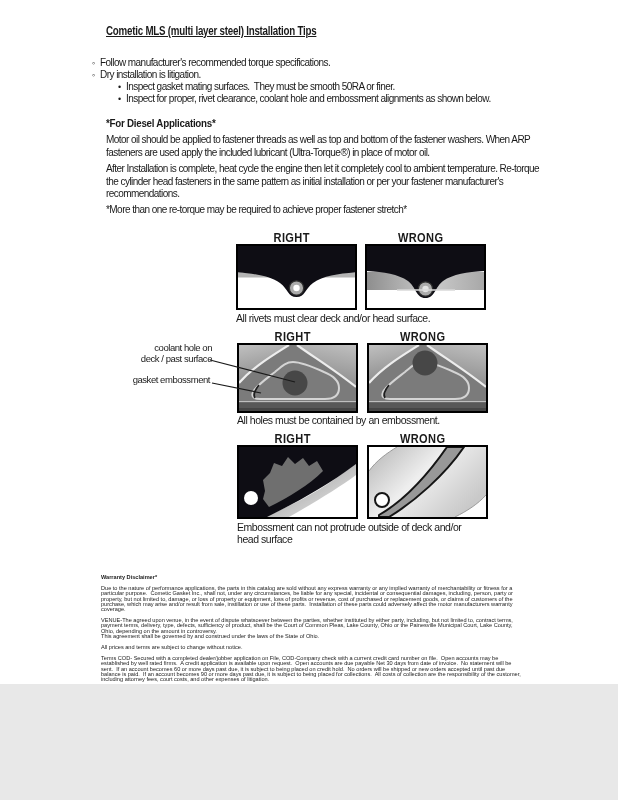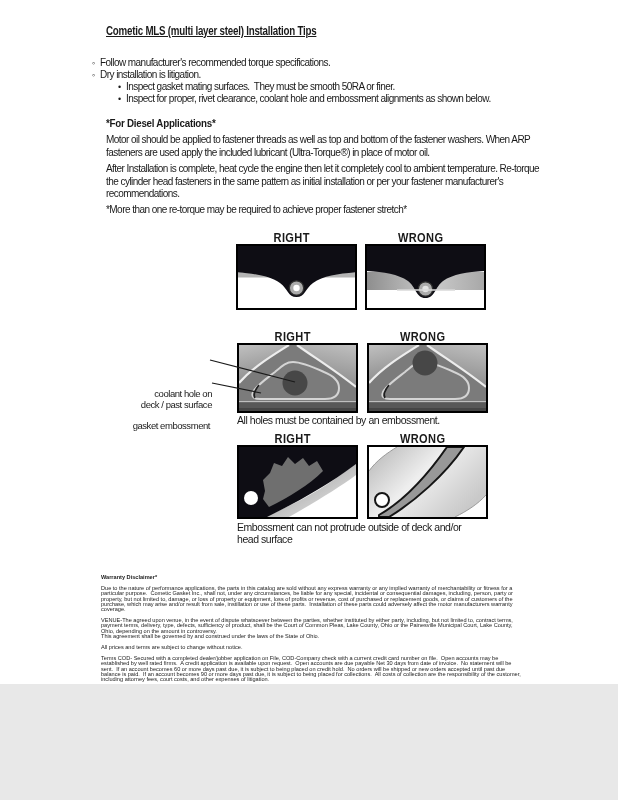--- a/index.html
+++ b/index.html
@@ -23,21 +23,21 @@
   }
   .para{left:106px;font-size:10px;letter-spacing:-0.55px;line-height:12.7px;width:436px;white-space:pre-wrap;}
   .p1{top:134px;} .p2{top:163px;} .note{top:204px;}
   .dlabel{
     font-size:12px;font-weight:bold;letter-spacing:0.4px;text-align:center;width:121px;
     transform:scaleX(0.92);transform-origin:0 0;
   }
   .panel{border:2px solid #000;background:#fff;line-height:0;}
   .panel svg{display:block;}
   .caption{font-size:10.5px;letter-spacing:-0.45px;white-space:pre-wrap;}
-  .ann{text-align:right;font-size:9.5px;letter-spacing:-0.45px;line-height:10.5px;margin-top:46px;}
+  .ann{text-align:right;font-size:9.5px;letter-spacing:-0.45px;line-height:10.5px;}
   .legal{left:101px;top:575px;width:422px;font-size:5.6px;line-height:5.2px;color:#222;}
   .legal .lp{margin:0 0 6px 0;white-space:pre-wrap;}
   .legal .lh{font-weight:bold;margin:0 0 6px 0;}
   .footer-code{left:388px;top:761px;font-size:11px;letter-spacing:0.2px;color:#2a2a2a;}
 </style>
 </head>
 <body>
 
 <div class="page">
 
@@ -76,20 +76,21 @@
         </linearGradient>
       </defs>
       <rect x="0" y="26" width="117" height="18" fill="url(#g1b)"></rect>
       <rect x="0" y="44" width="117" height="18" fill="#ffffff"></rect>
       <path d="M0,0 H117 V25 C100,26 86,28 76,35 C68,41 68,52 58.5,52 C49,52 49,41 41,35 C31,28 17,26 0,25 Z" fill="#0e0d14"></path>
       <circle cx="58.5" cy="43" r="7.2" fill="#ababab" stroke="#2e2e2e" stroke-width="1.3"></circle>
       <circle cx="58.5" cy="43" r="3.2" fill="#e3e3e3"></circle>
       <line x1="30" y1="44" x2="88" y2="44" stroke="#d8d8d8" stroke-width="1.4"></line>
     </svg>
   </div>
+  <div class="abs caption" style="left:236px;top:312px;">All rivets must clear deck and/or head surface.</div>
 
   <div class="abs dlabel" style="left:237px;top:330px;">RIGHT</div>
   <div class="abs dlabel" style="left:367px;top:330px;">WRONG</div>
 
   <div class="abs ann" style="left:112px;top:343px;width:100px;">
     <div>coolant hole on</div>
     <div>deck / past surface</div>
   </div>
   <div class="abs ann" style="left:100px;top:375px;width:110px;text-align:right;">
     <div>gasket embossment</div>

